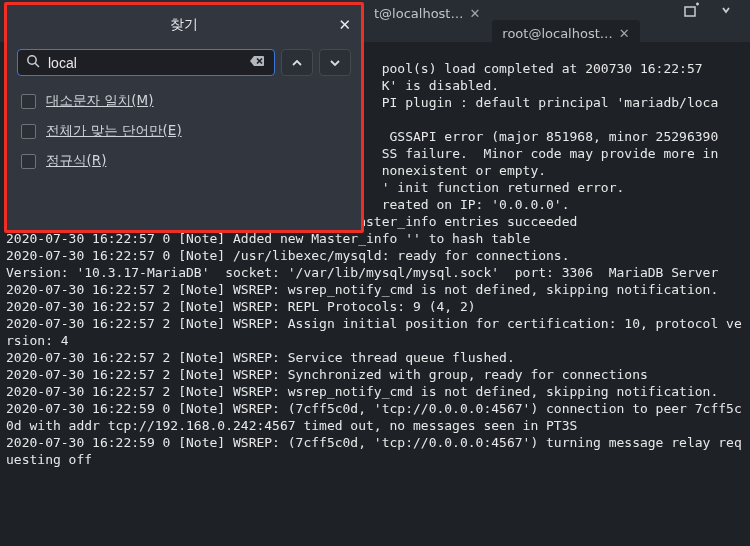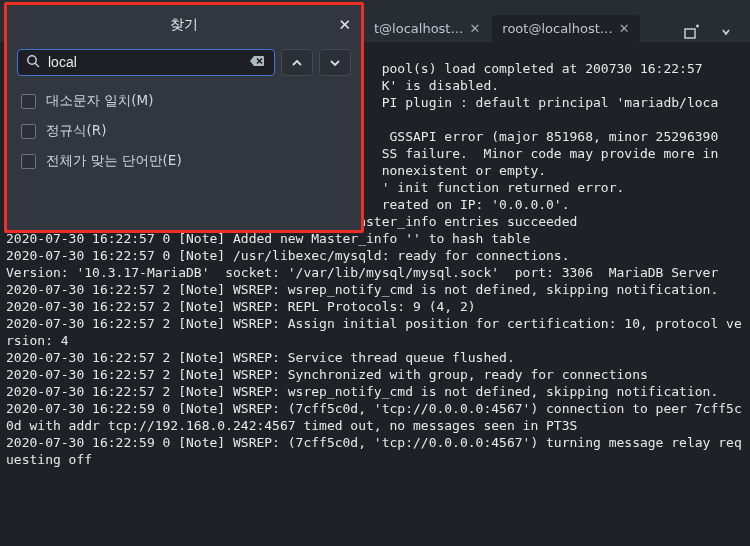--- a/index.html
+++ b/index.html
@@ -22,21 +22,21 @@
       padding: 26px 6px 6px 6px;
       white-space: pre-wrap;
       word-break: break-all;
     }
     .topbar {
       position: absolute;
       top: 0; left: 0; right: 0;
       height: 42px;
       background: #282c33;
       display: flex;
-      align-items: flex-end;
+      align-items: flex-start;
       gap: 2px;
       padding-left: 364px;
     }
     .tab {
       display: flex; align-items: center;
       gap: 6px;
       color: #c0c4cb;
       padding: 6px 10px;
       font-size: 13px;
       border-radius: 4px;
@@ -67,21 +67,21 @@
     .find-close {
       position: absolute; right: 10px; top: 50%; transform: translateY(-50%);
       color: #e6e9ef; font-size: 15px;
     }
     .find-input-row {
       display: flex; gap: 6px; align-items: stretch;
       padding: 4px 10px 10px 10px;
     }
     .find-input-wrap {
       flex: 1;
-      display: flex; align-items: flex-start;
+      display: flex; align-items: center;
       background: #1d1f24;
       border: 1px solid #3f76d6;
       border-radius: 4px;
       padding: 4px 8px;
       gap: 8px;
     }
     .find-search-icon { color: #c8ccd3; font-size: 14px; }
     .find-input {
       flex: 1;
       background: transparent; border: 0; outline: none;
@@ -91,21 +91,21 @@
     .find-clear-icon { color: #b4b8bf; font-size: 14px; }
     .nav-btn {
       width: 32px;
       background: #2b2f36;
       border: 1px solid #44484f;
       border-radius: 4px;
       display: flex; align-items: center; justify-content: center;
       color: #d8dce3;
       font-size: 13px;
     }
-    .find-options { padding: 6px 14px; display: flex; flex-direction: column; gap: 12px; }
+    .find-options { padding: 6px 14px; display: flex; flex-direction: column; gap: 12px; text-decoration: underline; }
     .opt { display: flex; align-items: center; gap: 10px; color: #d0d4db; font-size: 13.5px; }
     .cb {
       width: 15px; height: 15px;
       border: 1px solid #6e727a;
       border-radius: 2px;
       background: #2b2f36;
       display: flex; align-items: center; justify-content: center;
       color: #e6e9ef; font-size: 11px;
     }
     .cb.checked::after { content: "✓"; }
@@ -193,20 +193,20 @@
         </svg>
     </div>
   </div>
   <div class="find-options">
     <label class="opt">
       <span class="cb"></span>
       <span>대소문자 일치(M)</span>
     </label>
     <label class="opt">
       <span class="cb"></span>
-      <span>정규식(R)</span>
+      <span>전체가 맞는 단어만(E)</span>
     </label>
     <label class="opt">
       <span class="cb"></span>
-      <span>전체가 맞는 단어만(E)</span>
+      <span>정규식(R)</span>
     </label>
   </div>
 </div>
 
 </body></html>

